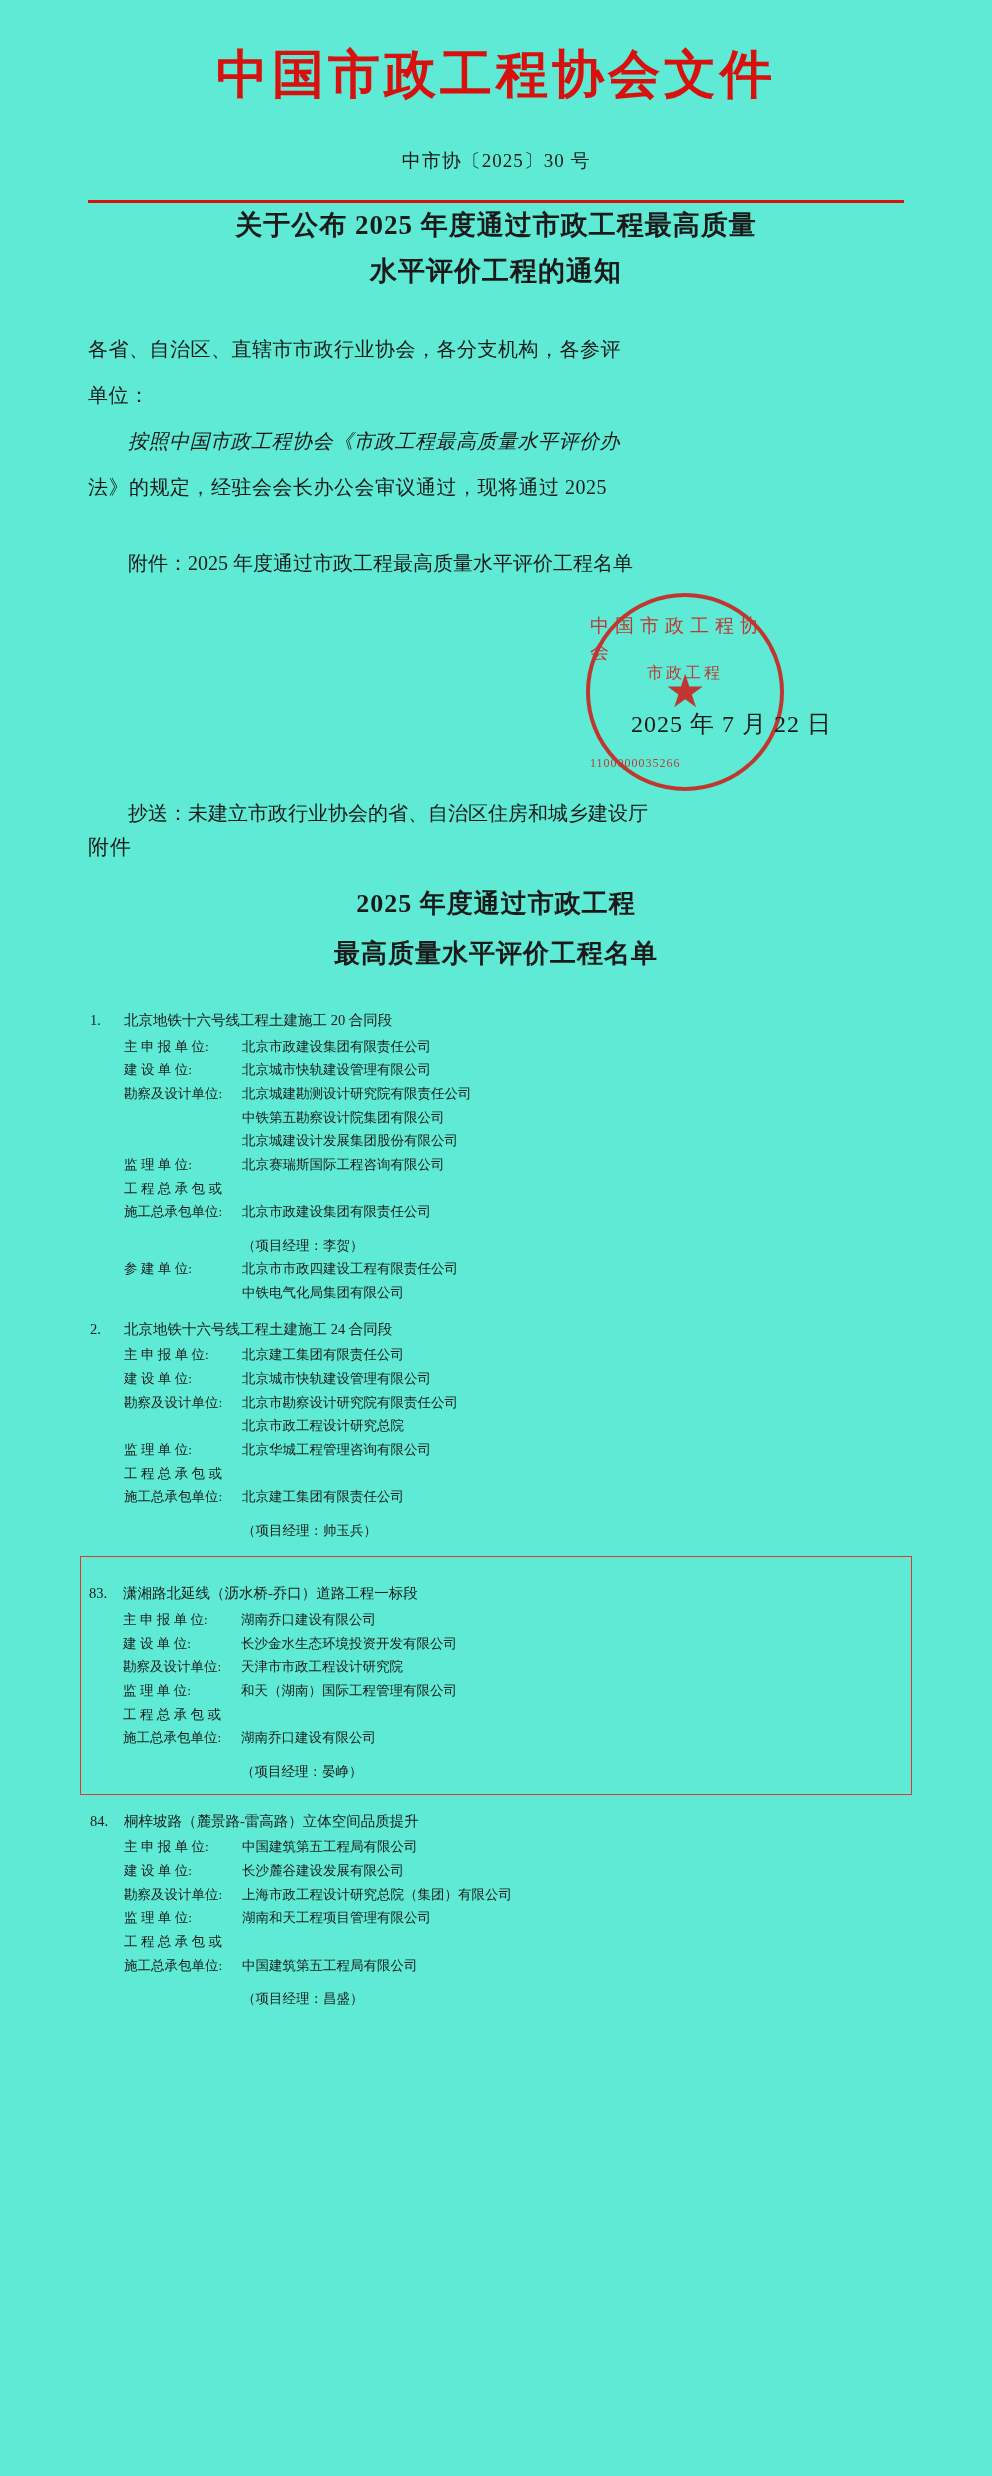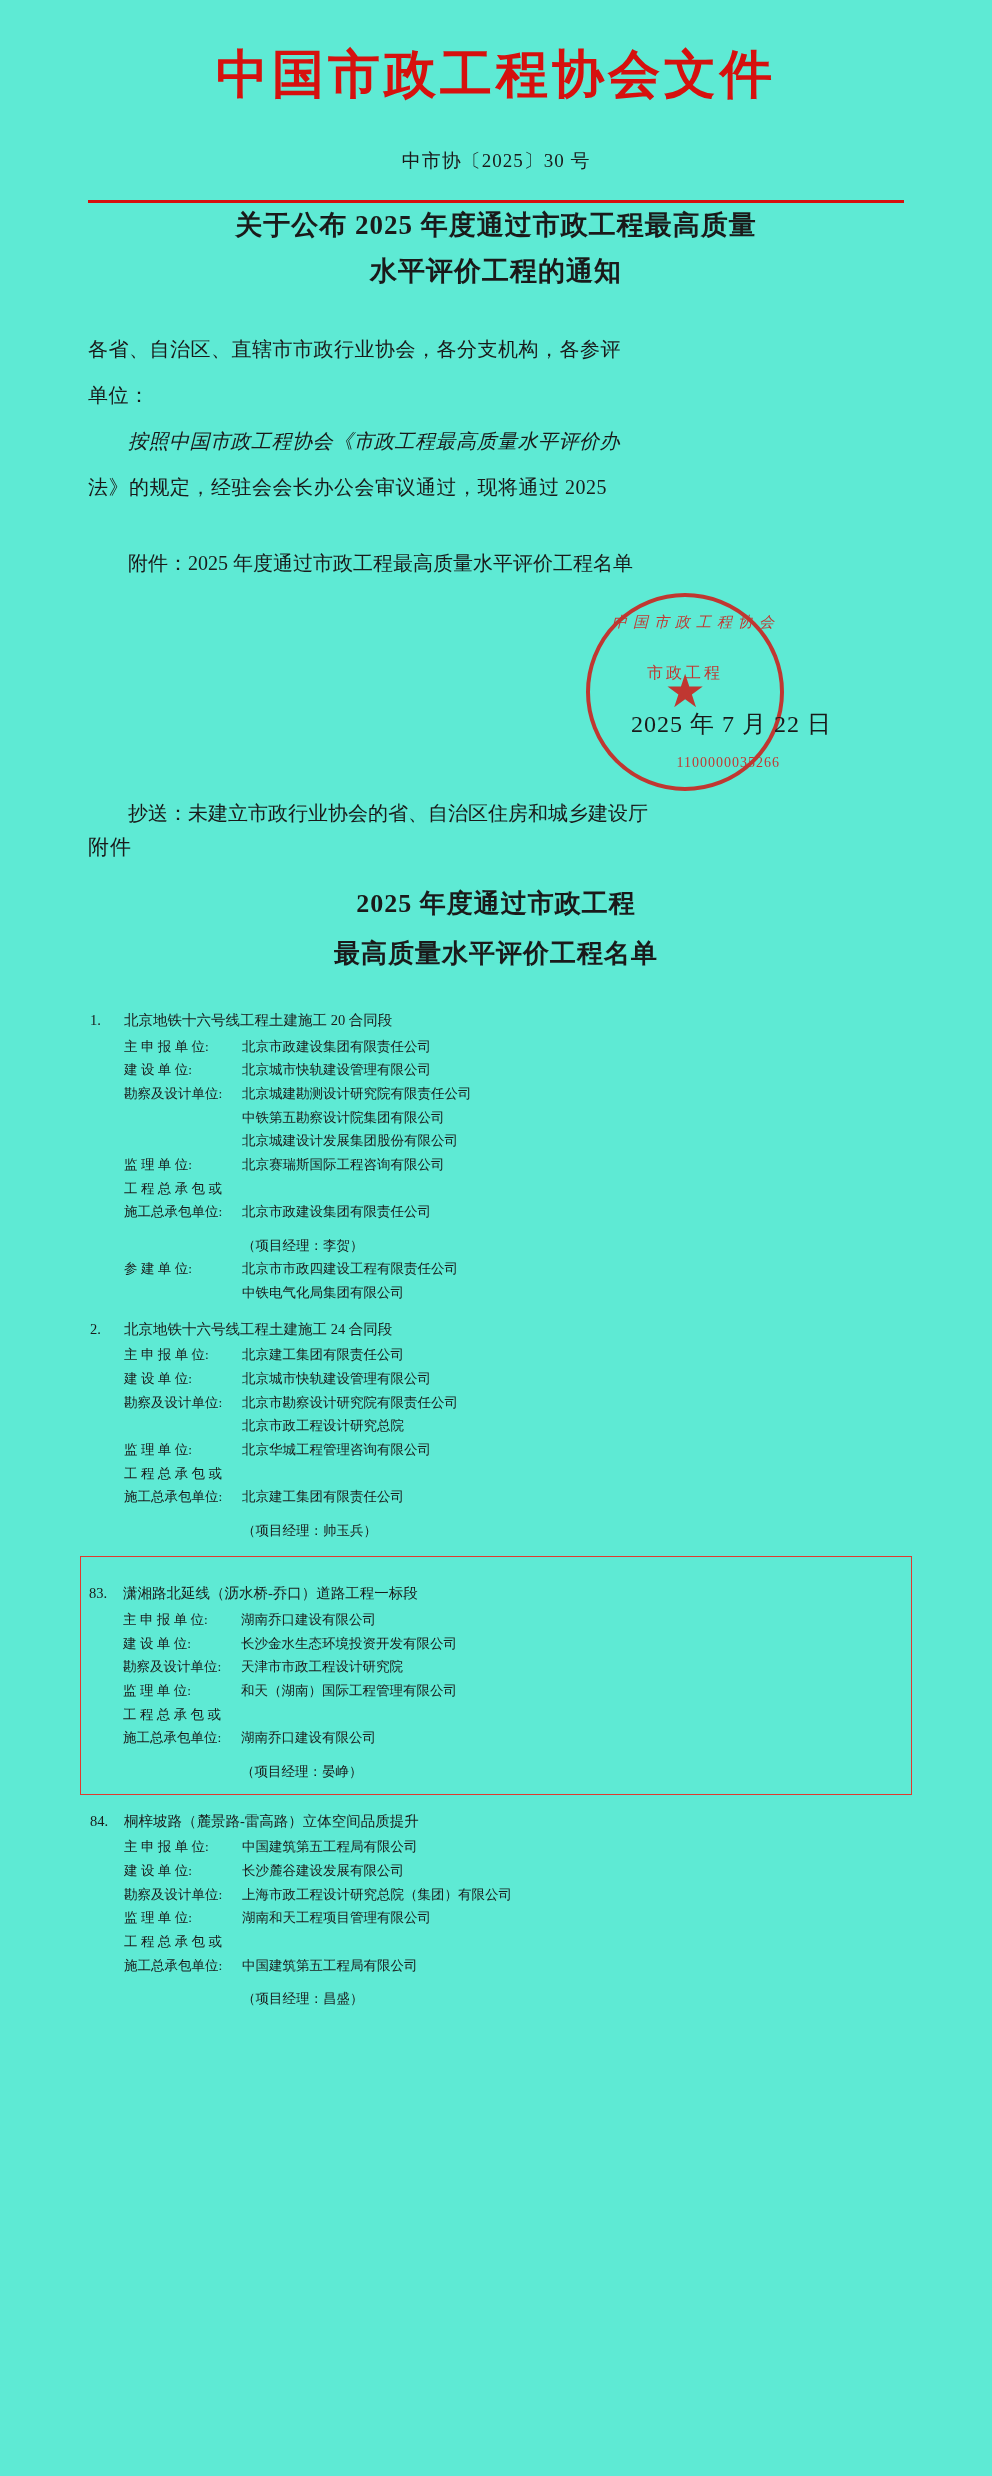--- a/index.html
+++ b/index.html
@@ -97,40 +97,39 @@
     left: 50%;
     top: 50%;
     transform: translate(-50%,-50%);
     color: #d6110e;
     font-size: 46px;
     line-height: 1;
   }
   .seal .seal-top-text {
     position: absolute;
     left: 0; right: 0; top: 16px;
-    text-align: right;
+    text-align: left;
     color: #d6110e;
-    font-size: 15px;
+    font-size: 19px;
     letter-spacing: 6px;
-    font-style: italic;
   }
   .seal .seal-mid-text {
     position: absolute;
     left: 0; right: 0; top: 66px;
     text-align: center;
     color: #d6110e;
     font-size: 16px;
     letter-spacing: 3px;
   }
   .seal .seal-bottom-text {
     position: absolute;
     left: 0; right: 0; bottom: 16px;
-    text-align: right;
+    text-align: left;
     color: #d6110e;
-    font-size: 14px;
+    font-size: 12px;
     letter-spacing: 1px;
   }
   .sign-date {
     position: absolute;
     right: 72px;
     top: 115px;
     font-size: 24px;
     letter-spacing: 1px;
     color: #1a1a1a;
   }

